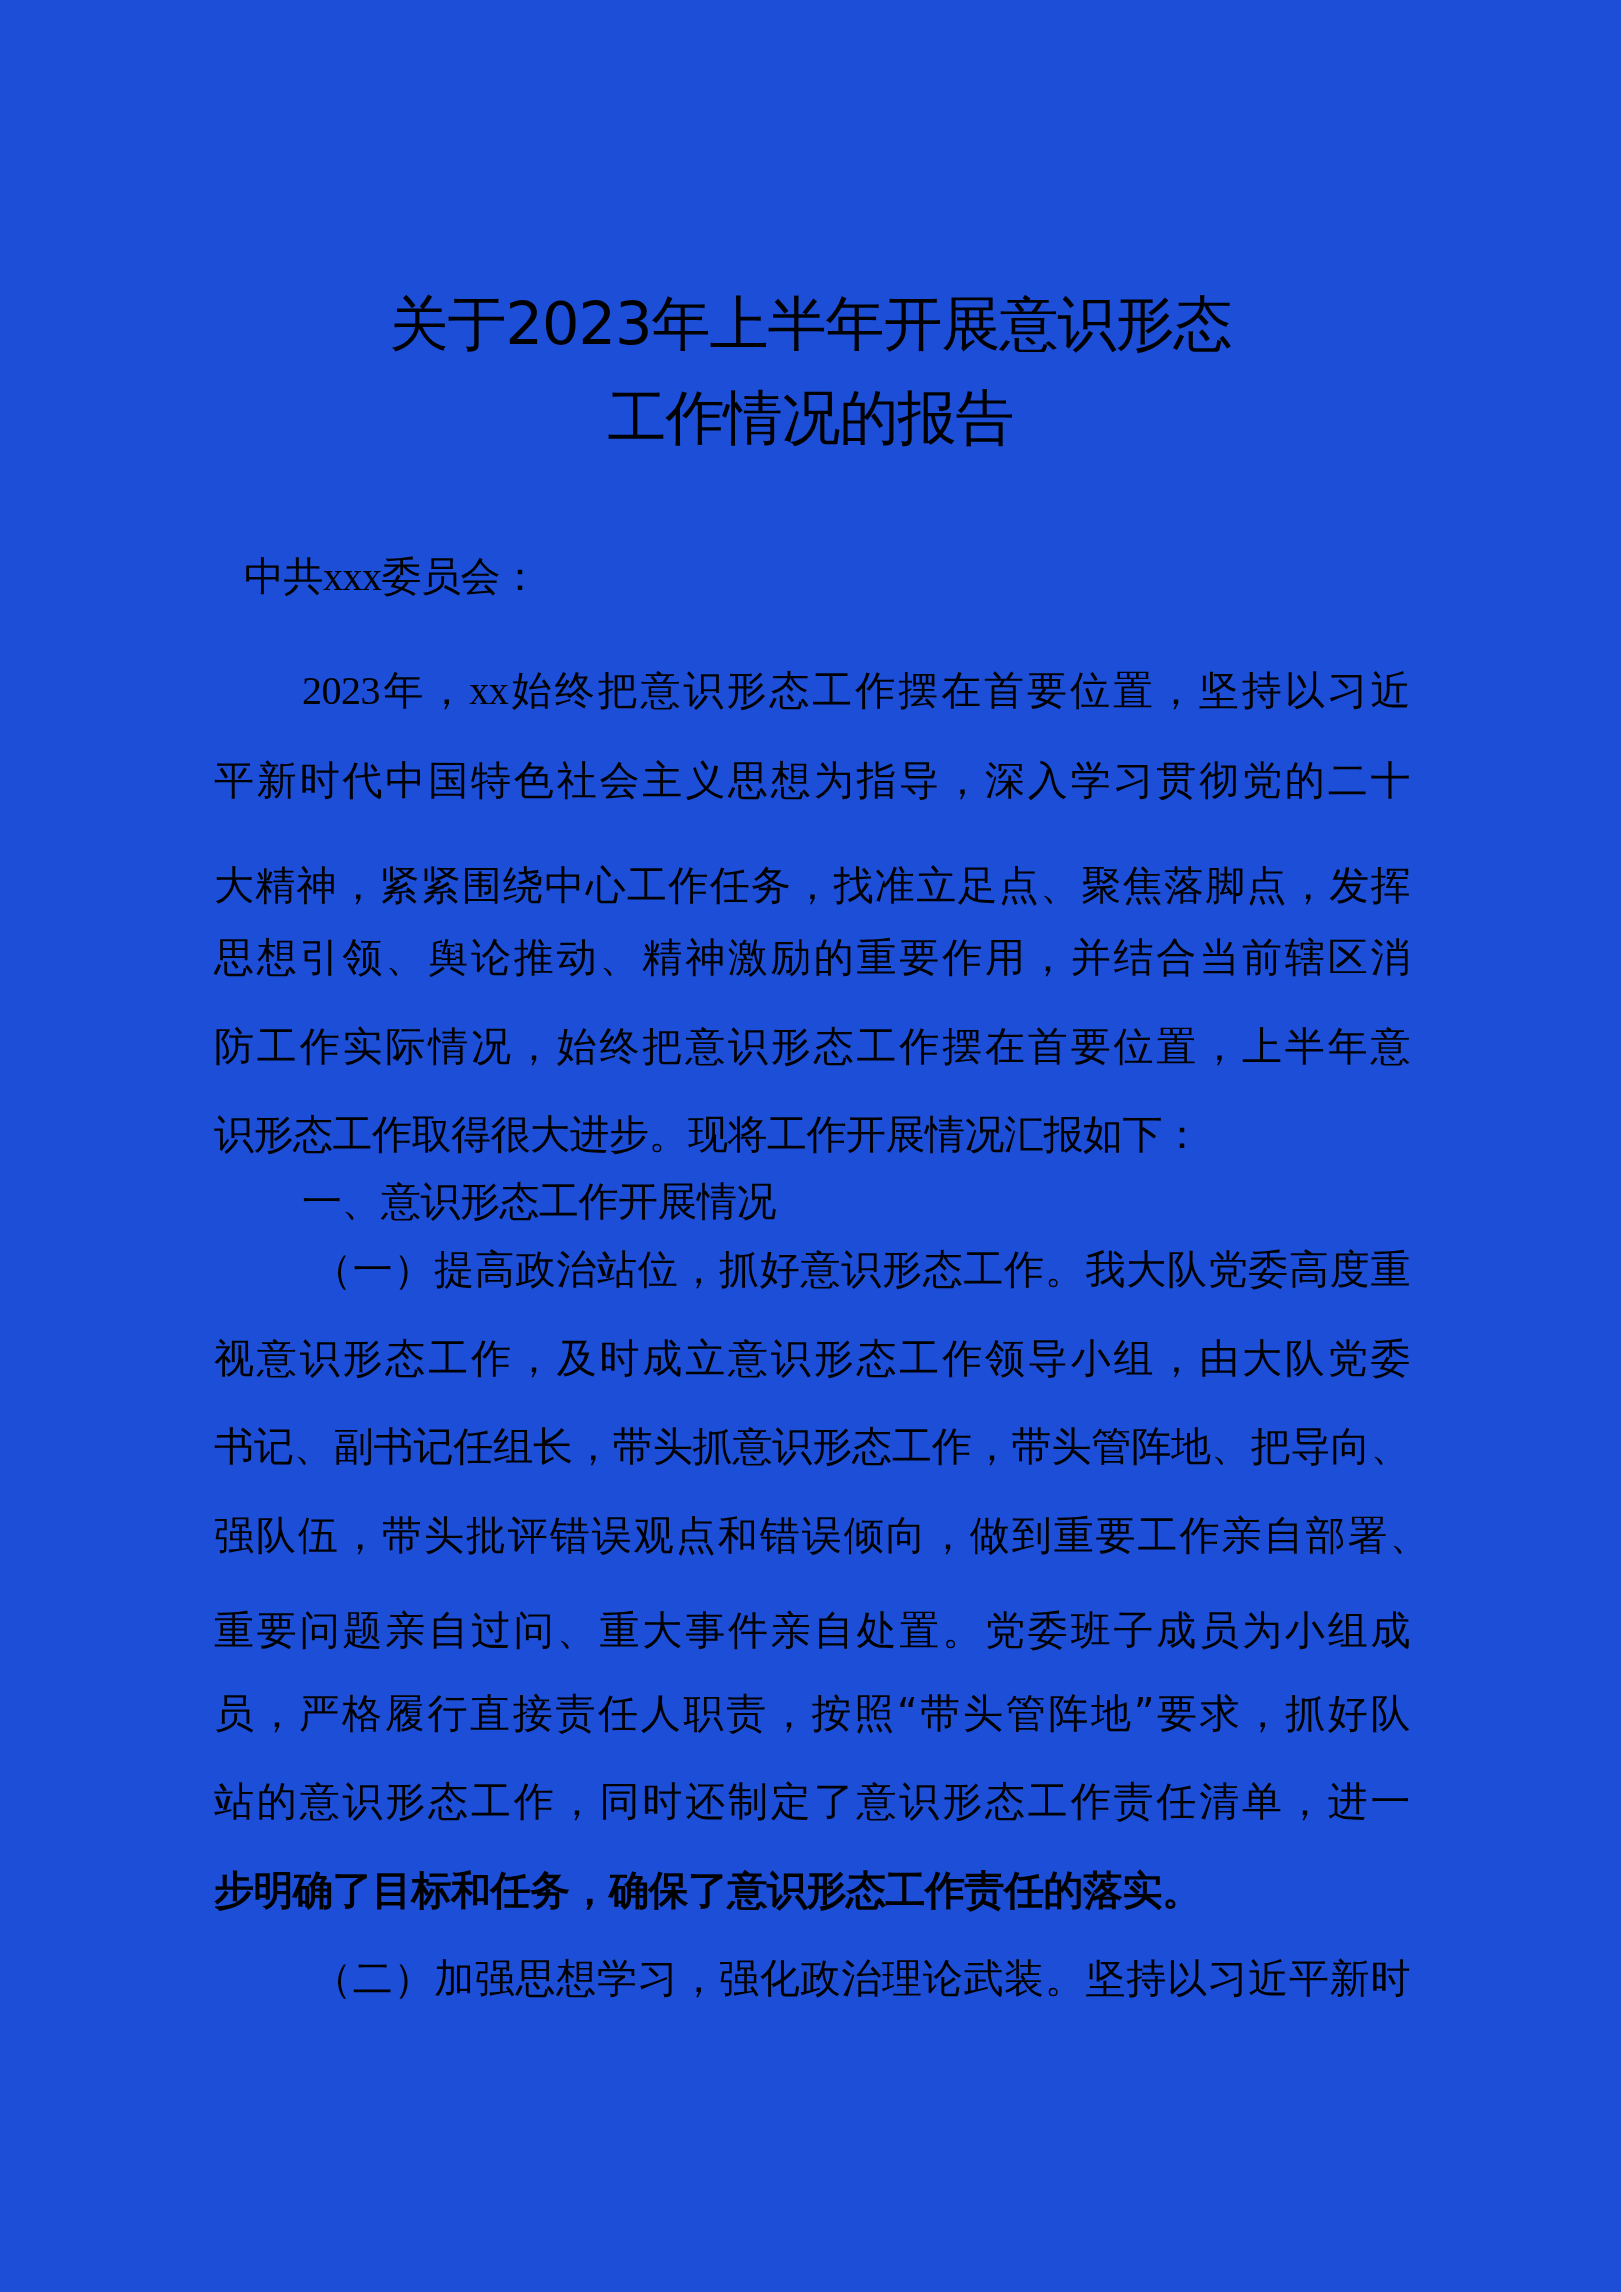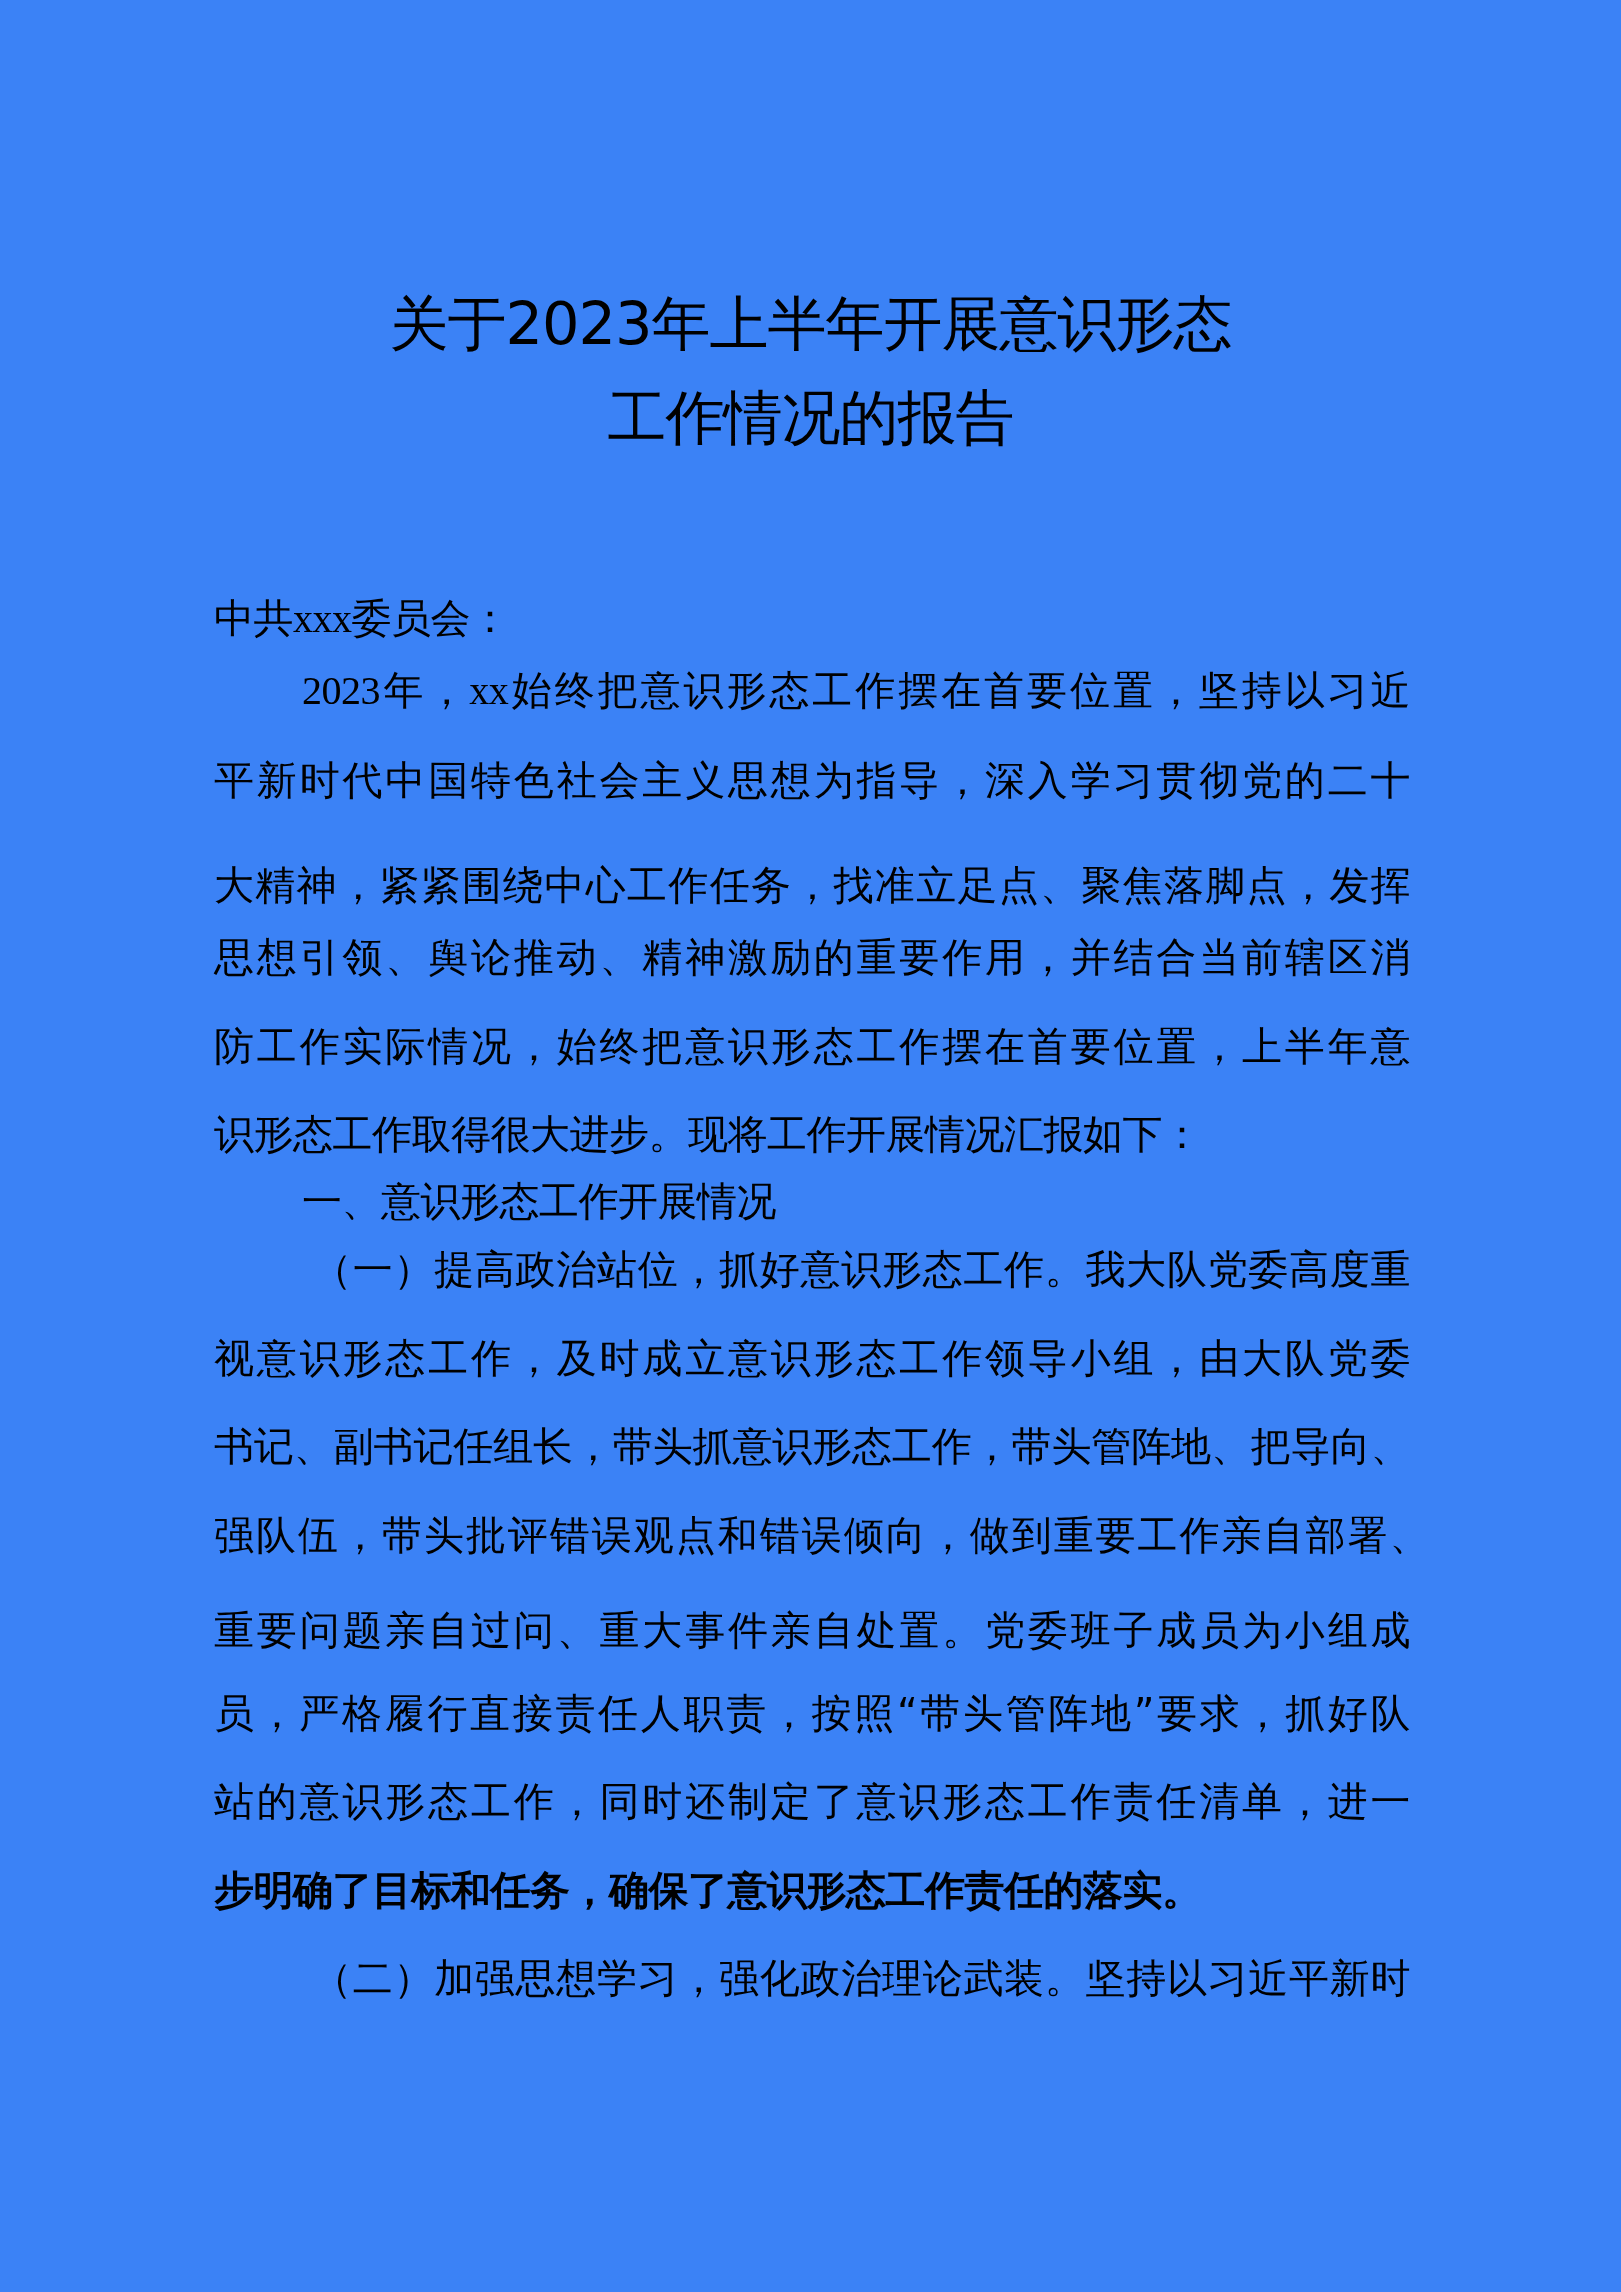--- a/index.html
+++ b/index.html
@@ -1,20 +1,20 @@
 <!DOCTYPE html>
 <html><head>
   <meta charset="utf-8">
   <style>
     html, body { margin: 0; padding: 0; background: #ffffff; }
     body {
       width: 1621px; height: 2293px; position: relative; overflow: hidden;
       color: #000; font-family: "DejaVu Sans", "Liberation Sans", sans-serif;
     }
-    .page { position: absolute; left: 0; top: 0; width: 1621px; height: 2293px; background: #3b82f6; }
+    .page { position: absolute; left: 0; top: 0; width: 1621px; height: 2293px; background: #1d4ed8; }
     .title-line {
       position: absolute; left: 0; width: 1621px; text-align: center;
       font-size: 59px; line-height: 59px; white-space: nowrap; letter-spacing: -1px;
     }
     .line {
       position: absolute; left: 214px; width: 1196px;
       font-size: 40px; line-height: 45px; white-space: nowrap;
       text-align: justify; text-align-last: justify; letter-spacing: -0.5px;
     }
     .line.last { text-align-last: left; }
@@ -23,21 +23,21 @@
     .serif { font-family: "Liberation Serif", "DejaVu Serif", serif; }
   </style>
 </head>
 <body>
 
 <div class="page">
 
   <div class="title-line" style="top:294px;">关于2023年上半年开展意识形态</div>
   <div class="title-line" style="top:388px;">工作情况的报告</div>
 
-  <div class="line last" style="top:596px;">
+  <div class="line last" style="top:554px;margin-left:30px;">
     <span>中共</span><span class="serif">xxx</span><span>委员会：</span>
   </div>
 
   <div class="line indent" style="top:668px;">
     <span class="serif">2023</span><span>年，</span><span class="serif">xx</span><span>始终把意识形态工作摆在首要位置，坚持以习近</span>
   </div>
 
   <div class="line" style="top:758px;">平新时代中国特色社会主义思想为指导，深入学习贯彻党的二十</div>
   <div class="line" style="top:847px;margin-top:16px;">大精神，紧紧围绕中心工作任务，找准立足点、聚焦落脚点，发挥</div>
   <div class="line" style="top:935px;">思想引领、舆论推动、精神激励的重要作用，并结合当前辖区消</div>

